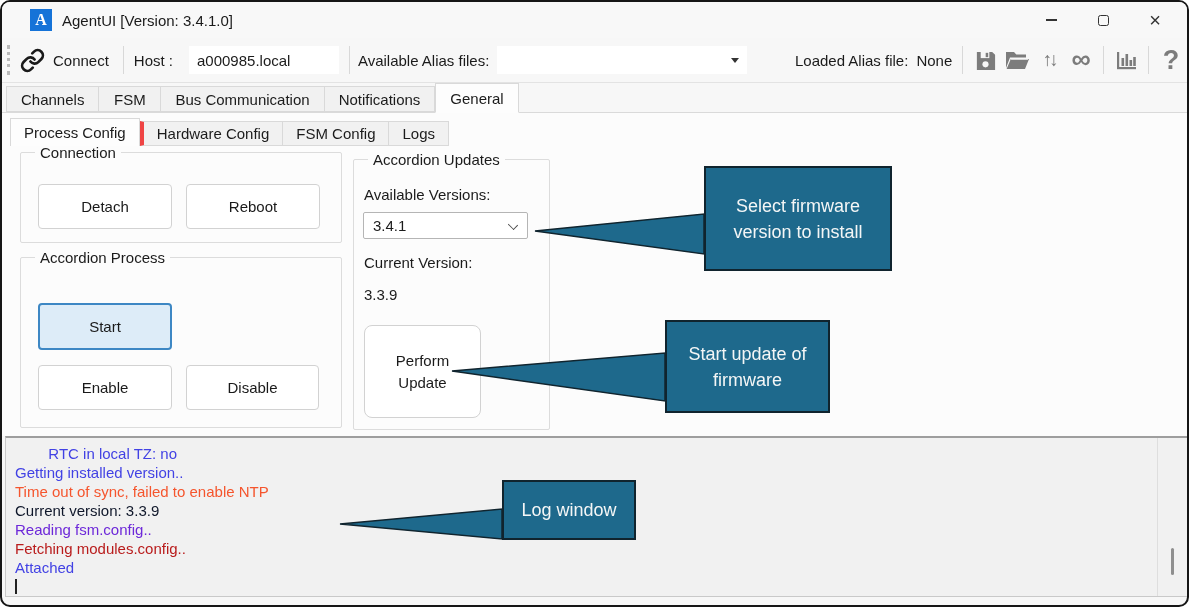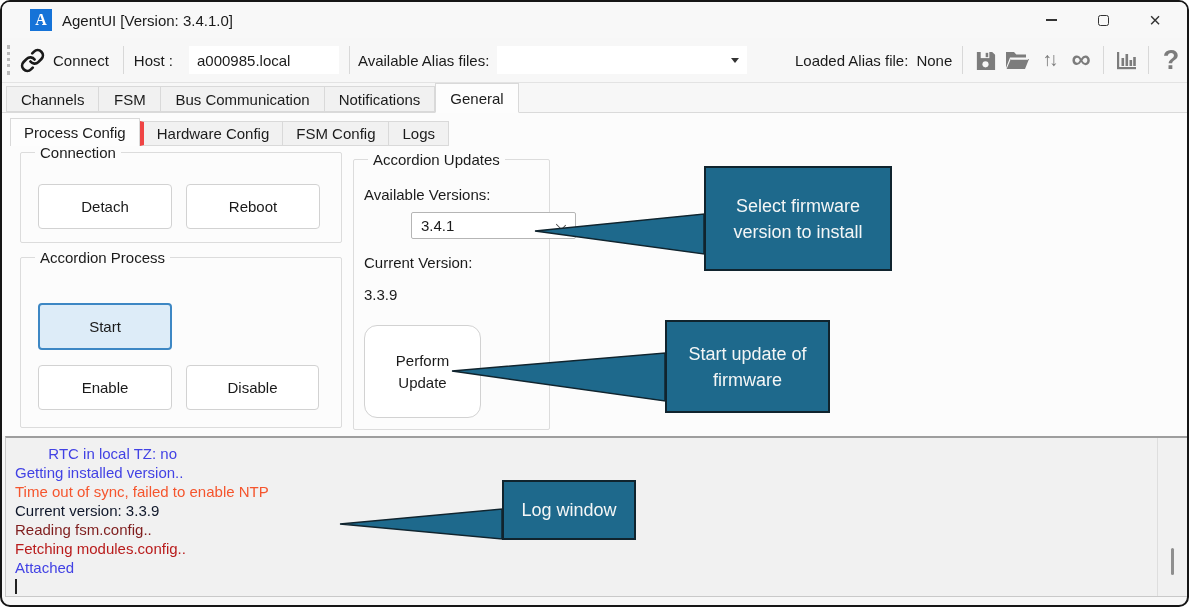--- a/index.html
+++ b/index.html
@@ -62,30 +62,30 @@
 
   .btn { position:absolute; background:#ffffff; border:1px solid #d2d2d2; border-radius:4px;
     font-size:15px; color:#1a1a1a; display:flex; align-items:center; justify-content:center;
     font-family:"Liberation Sans", sans-serif; cursor:default; }
   .btn-detach  { left:36px;  top:182px; width:134px; height:45px; }
   .btn-reboot  { left:184px; top:182px; width:134px; height:45px; }
   .btn-start   { left:36px;  top:301px; width:134px; height:47px; background:#ddecf8; border:2px solid #3d87c4; }
   .btn-stop    { left:184px; top:302px; width:133px; height:45px; }
   .btn-enable  { left:36px;  top:363px; width:134px; height:45px; }
   .btn-disable { left:184px; top:363px; width:133px; height:45px; }
-  .btn-update  { left:362px; top:323px; width:117px; height:93px; border-radius:13px; border:1px solid #d2d2d2;
+  .btn-update  { left:362px; top:323px; width:117px; height:93px; border-radius:8px; border:1px solid #d2d2d2;
     flex-direction:column; line-height:1.45; }
 
   .fld-label { position:absolute; font-size:15px; color:#1b1b1b; }
   .lbl-avail   { left:362px; top:184px; }
   .lbl-current { left:362px; top:252px; }
   .val-current { left:362px; top:284px; }
   .ver-combo { position:absolute; left:361px; top:210px; width:165px; height:27px; background:#fff;
     border:1px solid #b5b5b5; border-radius:2px; display:flex; align-items:center; padding:0 9px;
-    font-size:15px; color:#1b1b1b;margin-left:48px; }
+    font-size:15px; color:#1b1b1b; }
   .ver-chevron { position:absolute; right:10px; top:8px; width:8px; height:8px;
     border-right:1.5px solid #4a4a4a; border-bottom:1.5px solid #4a4a4a; transform:rotate(45deg) scaleY(0.8); }
 
   
   .logarea { position:absolute; left:3px; top:434px; width:1183px; height:161px; background:#f1f1f1;
     border:1px solid #c9c9c9; border-top:2px solid #9e9e9e; padding:6px 10px 0 9px;
     font-size:15px; line-height:19px; }
   .logline { white-space:pre; }
   .caret { display:inline-block; width:1.5px; height:15px; background:#222; margin-top:2px; }
   .log-scroll-sep { position:absolute; top:0; bottom:0; right:29px; width:1px; background:#dedede; }
@@ -232,21 +232,21 @@
   <div class="btn btn-update">
     <span>Perform</span>
     <span>Update</span>
   </div>
 
   <div class="logarea">
     <div class="logline" style="color: rgb(66, 66, 228);">        RTC in local TZ: no</div>
     <div class="logline" style="color: rgb(66, 66, 228);">Getting installed version..</div>
     <div class="logline" style="color: rgb(245, 85, 45);">Time out of sync, failed to enable NTP</div>
     <div class="logline" style="color: #0f172a;">Current version: 3.3.9</div>
-    <div class="logline" style="color: #7f1d1d;">Reading fsm.config..</div>
+    <div class="logline" style="color: #6d28d9;">Reading fsm.config..</div>
     <div class="logline" style="color: #b91c1c;">Fetching modules.config..</div>
     <div class="logline" style="color: rgb(66, 66, 228);">Attached</div>
     <div><span class="caret"></span></div>
     <div class="log-scroll-sep"></div>
     <div class="scroll-thumb"></div>
   </div>
 
   <svg class="tails">
     <polygon points="533,229 702,212 702,252" stroke="#10242e" stroke-width="1.5" style="fill: rgb(30, 105, 140);"></polygon>
     <polygon points="450,369 663,351 663,399" stroke="#10242e" stroke-width="1.5" style="fill: rgb(30, 105, 140);"></polygon>

